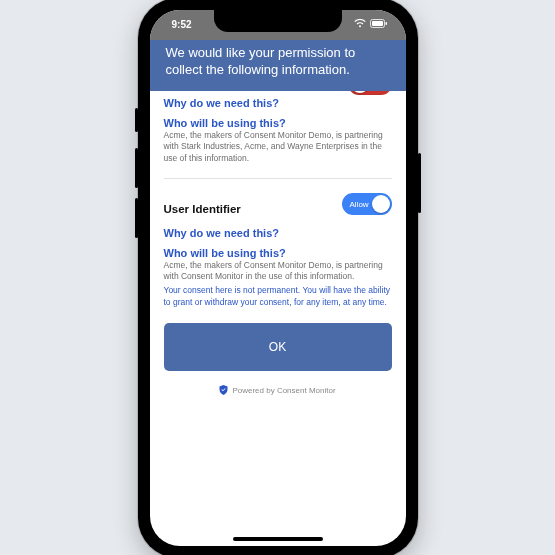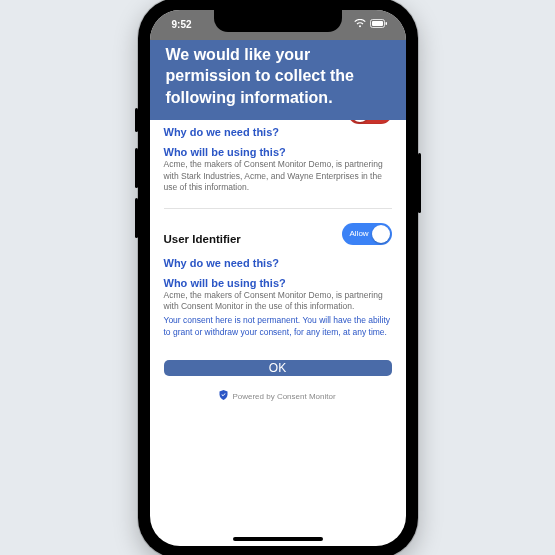--- a/index.html
+++ b/index.html
@@ -66,22 +66,22 @@
     flex-shrink: 0;
     position: relative;
     z-index: 10;
   }
   .statusbar .right-icons { display: flex; align-items: center; gap: 4px; }
   .wifi-icon, .batt-icon { display: inline-block; }
   .header {
     background: #4a6ba8;
     color: #fff;
     padding: 4px 16px 12px 16px;
-    font-size: 16px;
-    font-weight: 700;
+    font-size: 13px;
+    font-weight: 400;
     line-height: 1.35;
     flex-shrink: 0;
   }
   .content {
     flex: 1;
     overflow-y: hidden;
     padding: 0 14px;
     font-size: 9px;
     color: #6a6a6a;
     position: relative;
@@ -163,25 +163,25 @@
     border-radius: 50%;
     box-shadow: 0 1px 2px rgba(0,0,0,0.25);
   }
   .footer-note {
     color: #2b56c6;
     font-size: 8.5px;
     line-height: 1.4;
     margin-top: 2px;
   }
   .ok-button {
-    margin-top: 22px;
+    margin-top: 14px;
     background: #4a6ba8;
     color: #fff;
     text-align: center;
-    padding: 1px 0;
+    padding: 17px 0;
     border-radius: 5px;
     font-size: 12px;
     font-weight: 500;
   }
   .powered {
     text-align: right;
     margin-top: 14px;
     font-size: 8px;
     color: #8a8a8a;
     display: flex;

